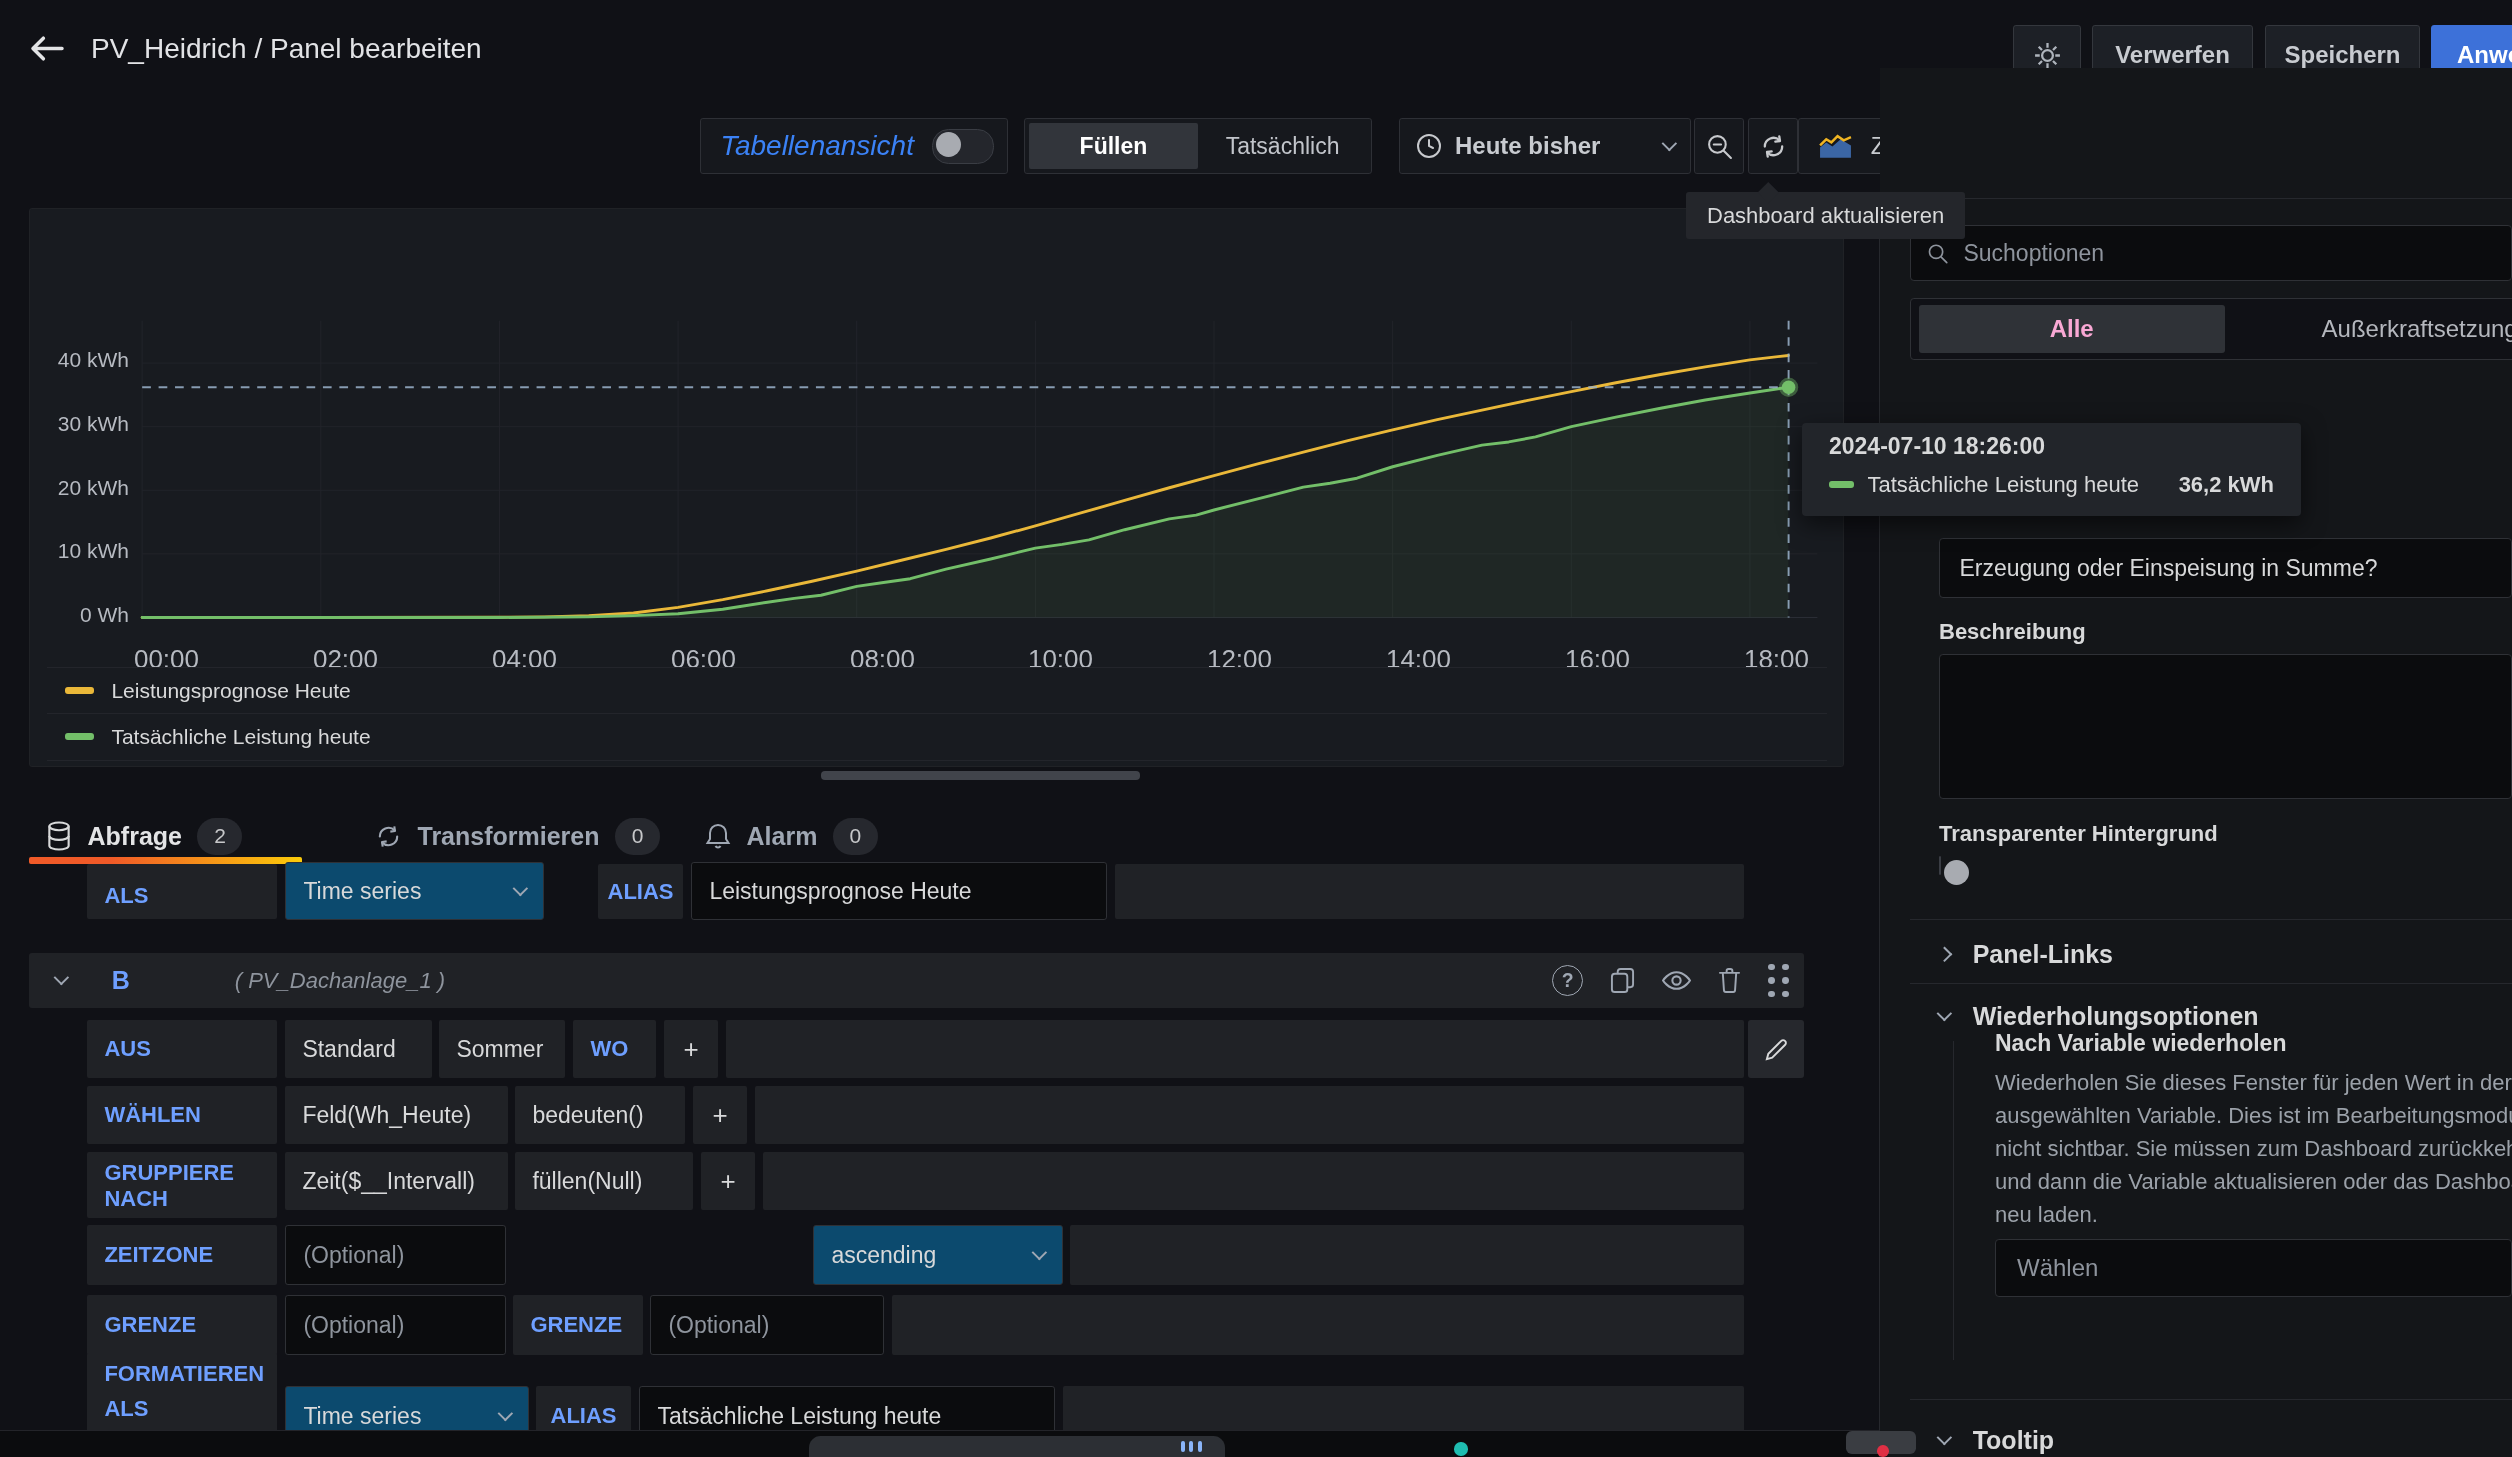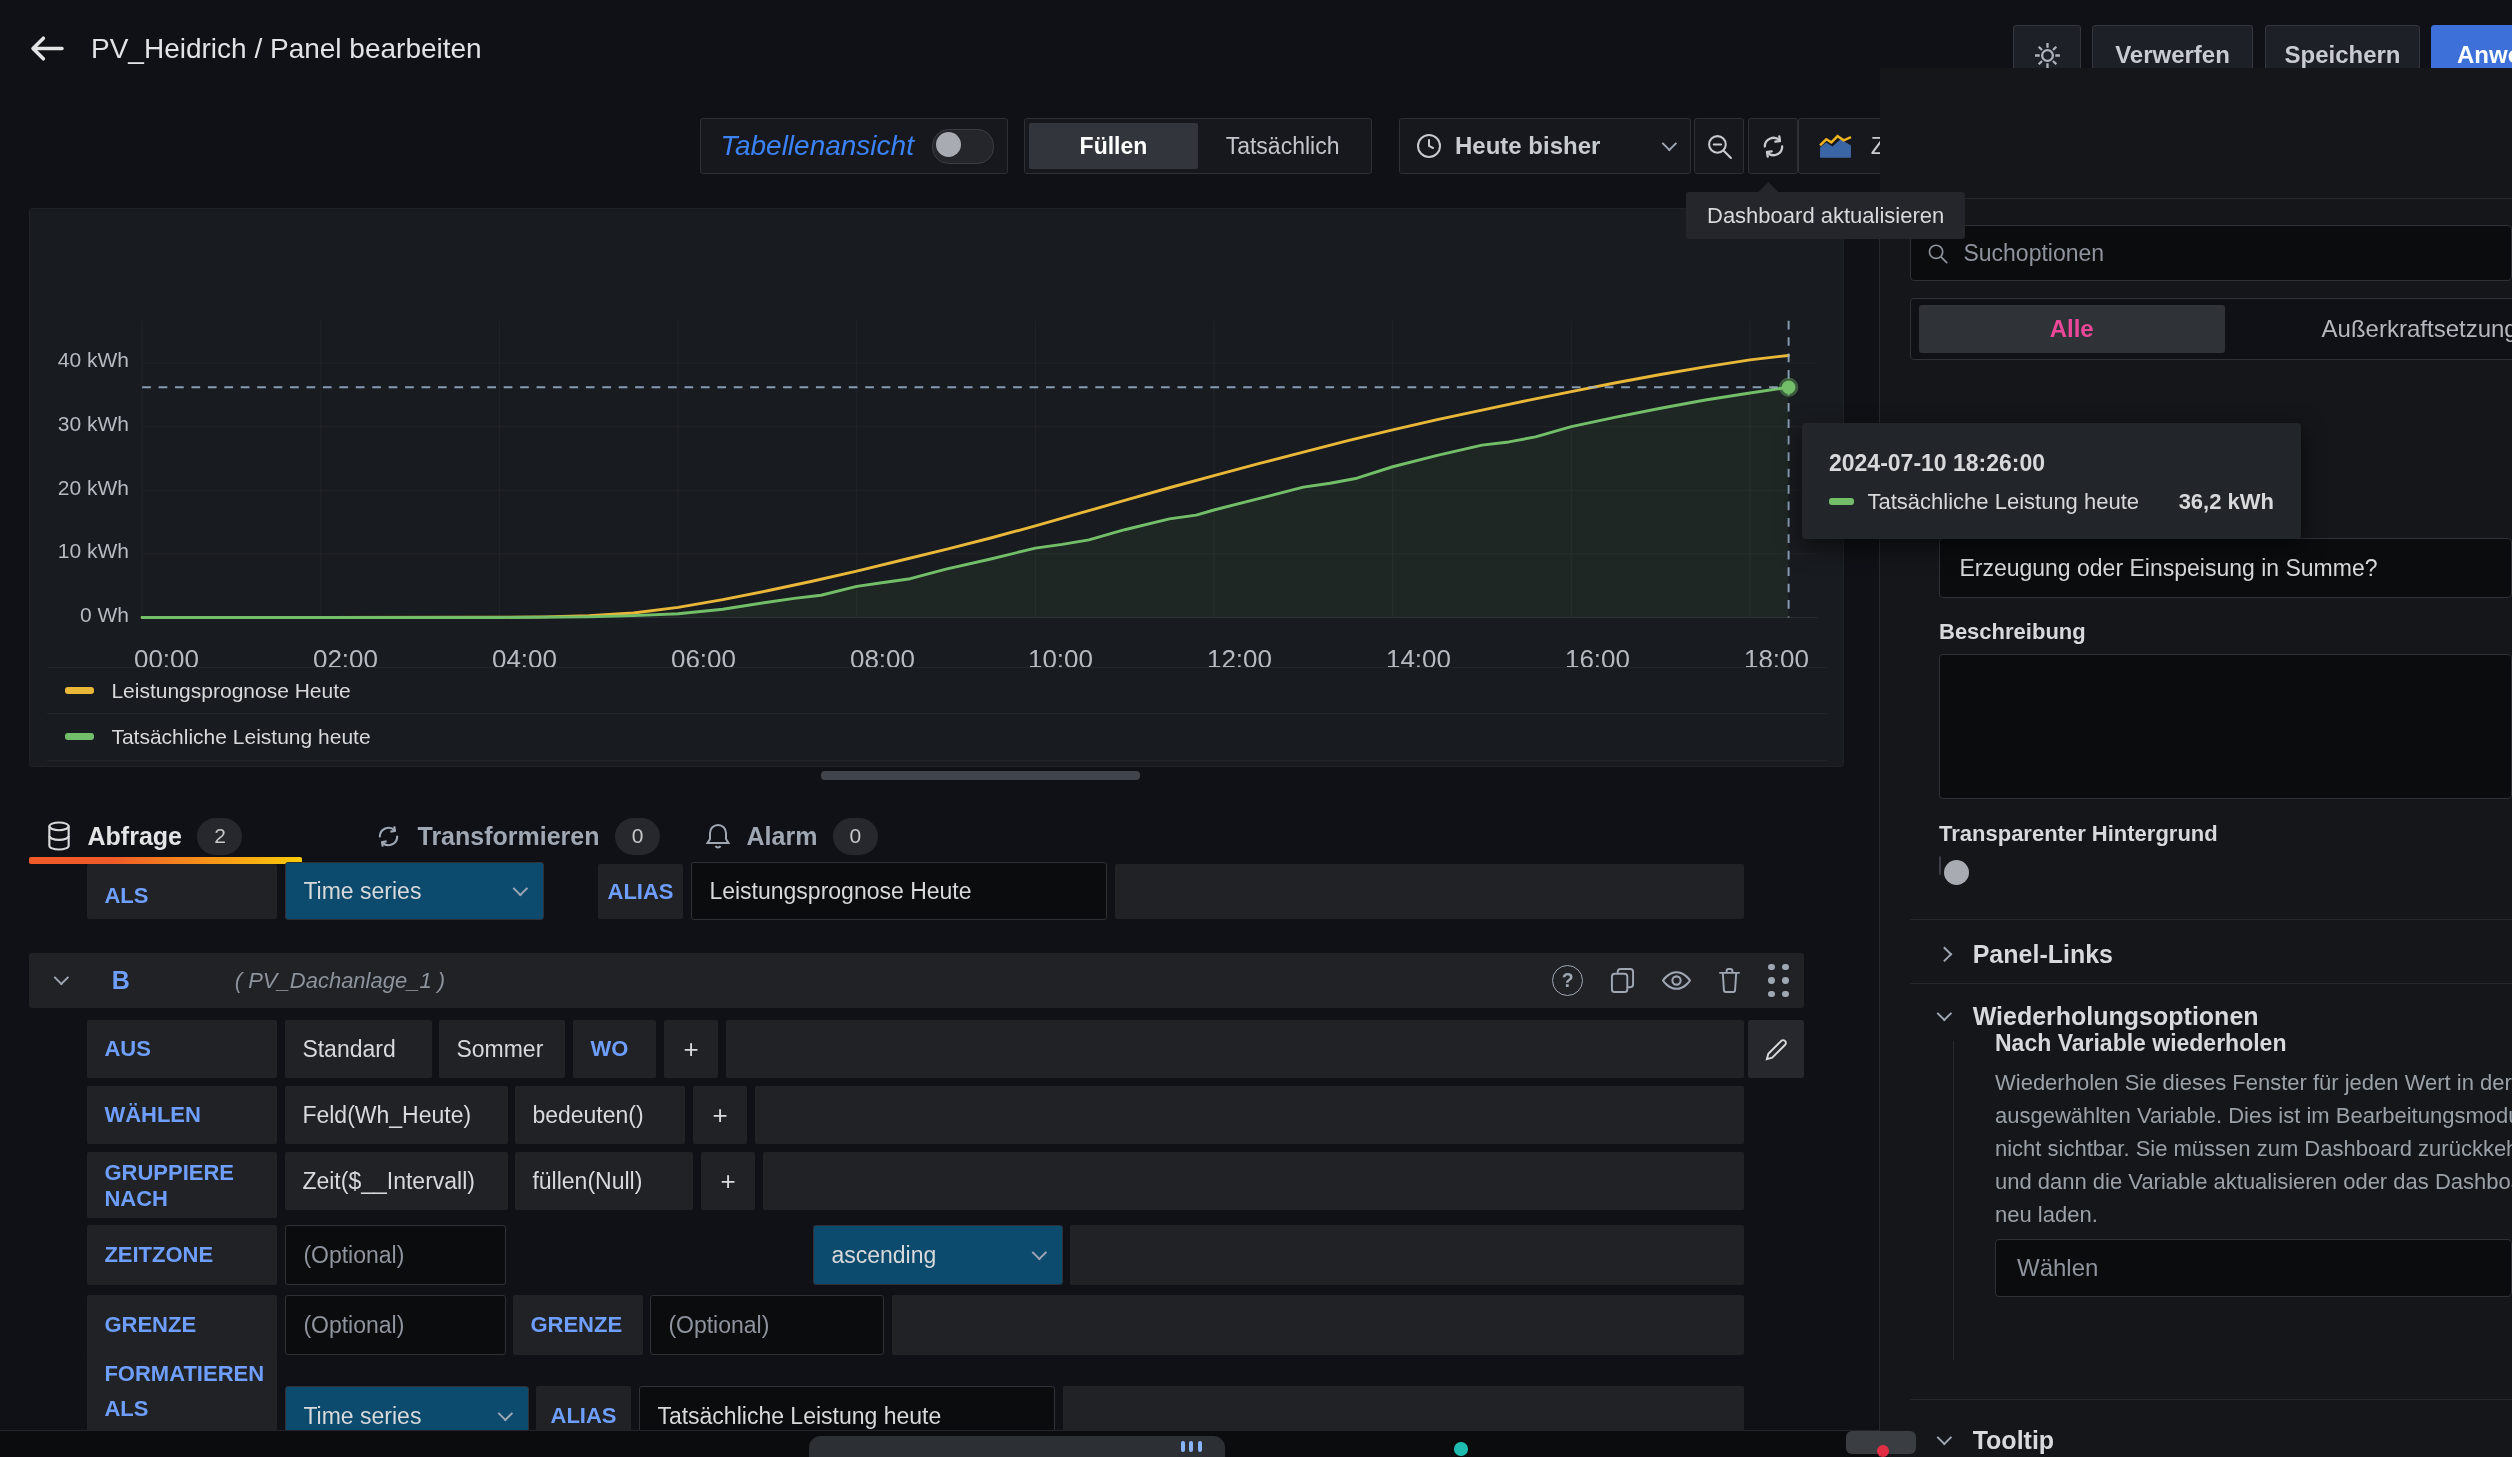--- a/index.html
+++ b/index.html
@@ -55,22 +55,22 @@
   .ylab{position:absolute;left:2px;width:97px;text-align:right;font-size:21px;color:#b6bac1;}
   .xlab{position:absolute;top:435px;width:116px;text-align:right;font-size:26px;color:#b6bac1;}
   .leg-div{position:absolute;left:17.4px;width:1780px;height:1px;background:#23252b;}
   .leg-row{position:absolute;left:35px;height:45px;display:flex;align-items:center;gap:17.4px;cursor:pointer;}
   .leg-swatch{width:29px;height:6.8px;border-radius:2.9px;}
   .leg-label{font-size:21px;color:#d8d9da;}
 
   .resize-handle{left:821px;top:771px;width:319px;height:8.7px;border-radius:3.9px;background:#41444b;cursor:row-resize;}
 
   
-  .chart-tt{left:1802px;top:423px;width:499px;height:116px;background:#22252a;border-radius:3.9px;z-index:11;
-            box-shadow:0 7.7px 23px rgba(0,0,0,.55);padding:27px 27px;box-sizing:border-box;}
+  .chart-tt{left:1802px;top:423px;width:499px;height:93px;background:#22252a;border-radius:3.9px;z-index:11;
+            box-shadow:0 7.7px 23px rgba(0,0,0,.55);padding:10px 27px;box-sizing:border-box;}
   .chart-tt .ts{font-size:23px;font-weight:700;color:#d8d9da;}
   .chart-tt .row{display:flex;align-items:center;gap:13.5px;margin-top:11.6px;}
   .chart-tt .sw{width:25px;height:6.8px;border-radius:2.9px;}
   .chart-tt .lbl{font-size:22px;color:#d8d9da;}
   .chart-tt .val{font-size:22px;font-weight:700;color:#d8d9da;margin-left:auto;}
 
   
   .tab{top:813px;height:46px;display:flex;align-items:center;gap:15.5px;cursor:pointer;}
   .tab .tl{font-size:25px;font-weight:600;color:#9fa7b3;}
   .tab.active .tl{color:#e3e4e6;}
@@ -121,21 +121,21 @@
   .sb-divider{background:#26282d;height:1px;}
   .v-divider{left:1879px;top:198px;width:1px;height:1259px;background:#26282d;}
   .search-box{left:1910px;top:225px;width:602px;height:56px;background:#0b0c0e;border:1px solid #2f3136;
               border-radius:3.9px;display:flex;align-items:center;gap:13.5px;padding:0 15.5px;box-sizing:border-box;}
   .search-inp{background:transparent;border:none;outline:none;color:#d8d9da;font-size:23px;width:100%;
               font-family:"Liberation Sans",sans-serif;}
   .search-inp::placeholder{color:#8e949d;}
   .filter-seg{left:1910px;top:298px;width:619px;height:62px;background:#101116;border:1px solid #2f3136;
               border-radius:3.9px;box-sizing:border-box;}
   .filter-all{position:absolute;left:7.7px;top:5.8px;width:306px;height:48px;background:#2f3237;border-radius:2.9px;
-              display:flex;align-items:center;justify-content:center;font-size:24px;font-weight:700;color:#ec4899;cursor:pointer;}
+              display:flex;align-items:center;justify-content:center;font-size:24px;font-weight:700;color:#f9a8d4;cursor:pointer;}
   .filter-ov{position:absolute;left:319px;top:5.8px;width:406px;height:48px;display:flex;align-items:center;
              justify-content:center;font-size:24px;color:#b4b7bd;cursor:pointer;white-space:nowrap;}
   .sb-input{background:#0b0c0e;border:1px solid #2f3136;border-radius:3.9px;color:#d8d9da;font-size:23px;
             padding:0 19.4px;box-sizing:border-box;font-family:"Liberation Sans",sans-serif;outline:none;}
   .title-input{left:1939px;top:538px;width:573px;height:60px;}
   .desc-label{left:1939px;top:619px;font-size:22px;font-weight:700;color:#d8d9da;}
   .desc-area{left:1939px;top:654px;width:573px;height:145px;background:#0b0c0e;border:1px solid #2f3136;
              border-radius:3.9px;resize:none;outline:none;}
   .transp-label{left:1939px;top:821px;font-size:22px;font-weight:700;color:#d8d9da;}
   .transp-toggle{left:1939px;top:857px;}

